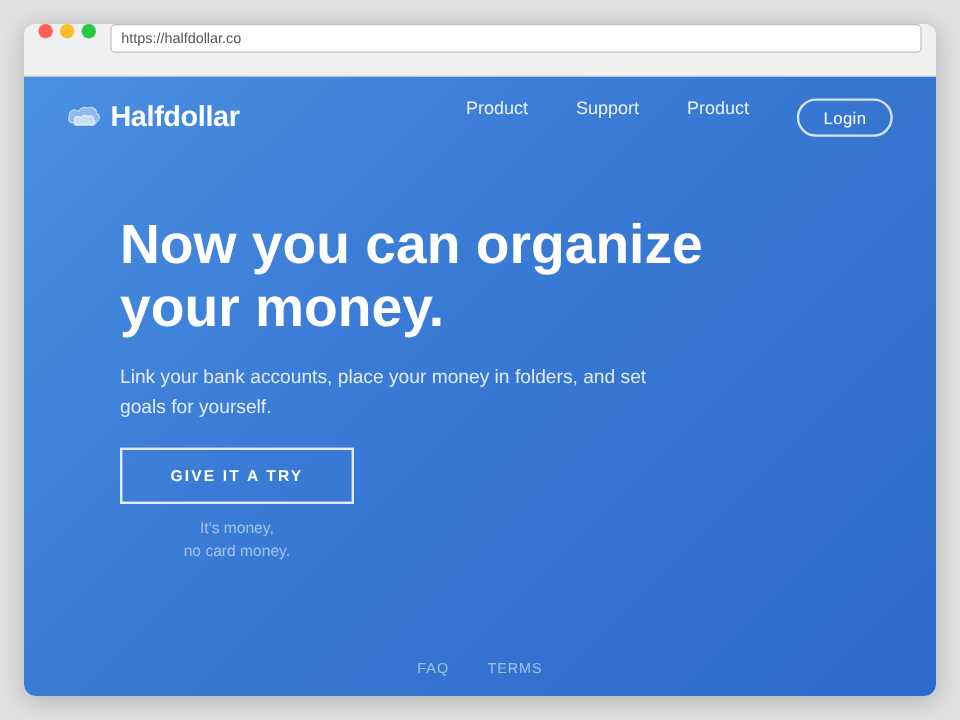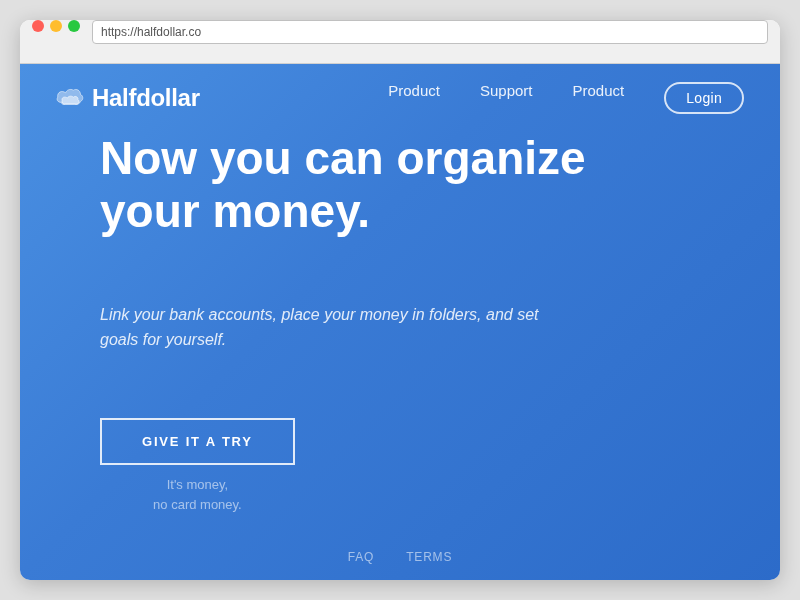--- a/index.html
+++ b/index.html
@@ -127,40 +127,39 @@
       cursor: pointer;
       letter-spacing: 0.3px;
     }
 
     
     .hero {
       flex: 1;
       display: flex;
       flex-direction: column;
       align-items: flex-start;
-      justify-content: space-between;
+      justify-content: center;
       padding: 0 80px 20px 80px;
     }
 
     .hero-headline {
       font-size: 46px;
       font-weight: 700;
       color: #fff;
       line-height: 1.15;
       margin-bottom: 20px;
       max-width: 520px;
     }
 
     .hero-subtext {
       font-size: 16px;
       color: rgba(255,255,255,0.85);
       line-height: 1.55;
       max-width: 440px;
       margin-bottom: 20px;
-      font-style: italic;
     }
 
     .cta-area {
       display: flex;
       flex-direction: column;
       align-items: center;
       gap: 10px;
     }
 
     .cta-button {

